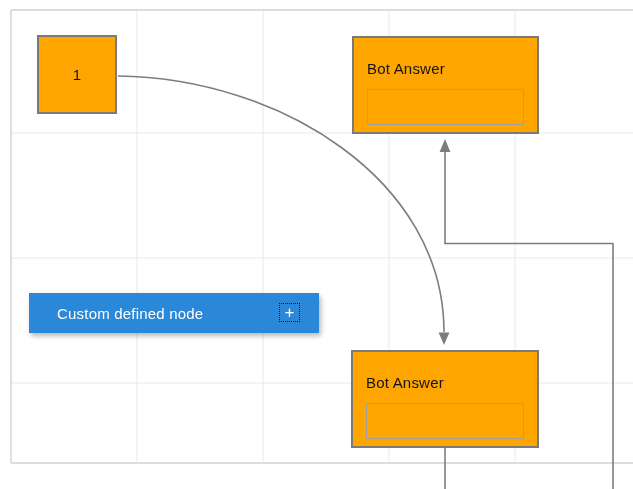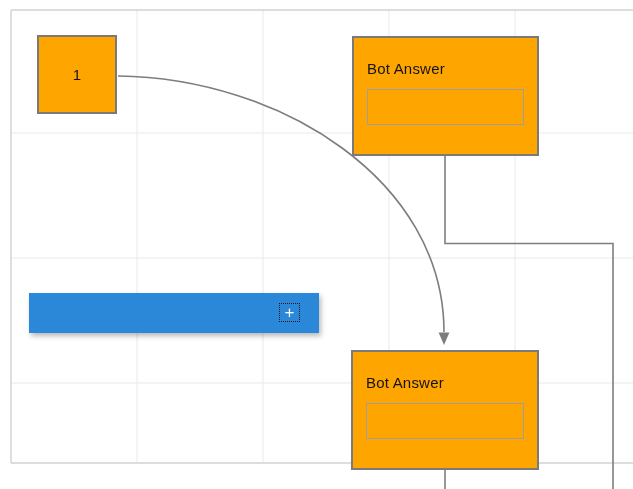--- a/index.html
+++ b/index.html
@@ -20,21 +20,21 @@
 
   .square-node{
     left:37px;top:35px;width:80px;height:79px;
     background:var(--node-orange,#FFA500);
     border:2px solid var(--node-border,#7a7a7a);
     display:flex;align-items:center;justify-content:center;
     font-size:15px;color:var(--node-text,#141414);
     cursor:move;
   }
   .bot-node{
-    width:187px;height:120px;
+    width:187px;height:98px;
     background:var(--node-orange,#FFA500);
     border:2px solid var(--node-border,#7a7a7a);
     cursor:move;
   }
   .bot-node.top{left:352px;top:36px;}
   .bot-node.bottom{left:351px;top:350px;width:188px;}
   .bot-title{
     position:absolute;left:13px;top:22px;
     font-size:15px;color:var(--node-text,#141414);
     letter-spacing:.2px;
@@ -106,18 +106,19 @@
     <div class="bot-title">Bot Answer</div>
     <div class="bot-textbox"></div>
   </div>
 
   <div class="node bot-node bottom">
     <div class="bot-title">Bot Answer</div>
     <div class="bot-textbox"></div>
   </div>
 
   <div class="node custom-node">
+    <span class="custom-label">Custom defined node</span>
     <span class="plus-port">
       <span>+</span>
     </span>
   </div>
 
 </div>
 
 </body></html>

